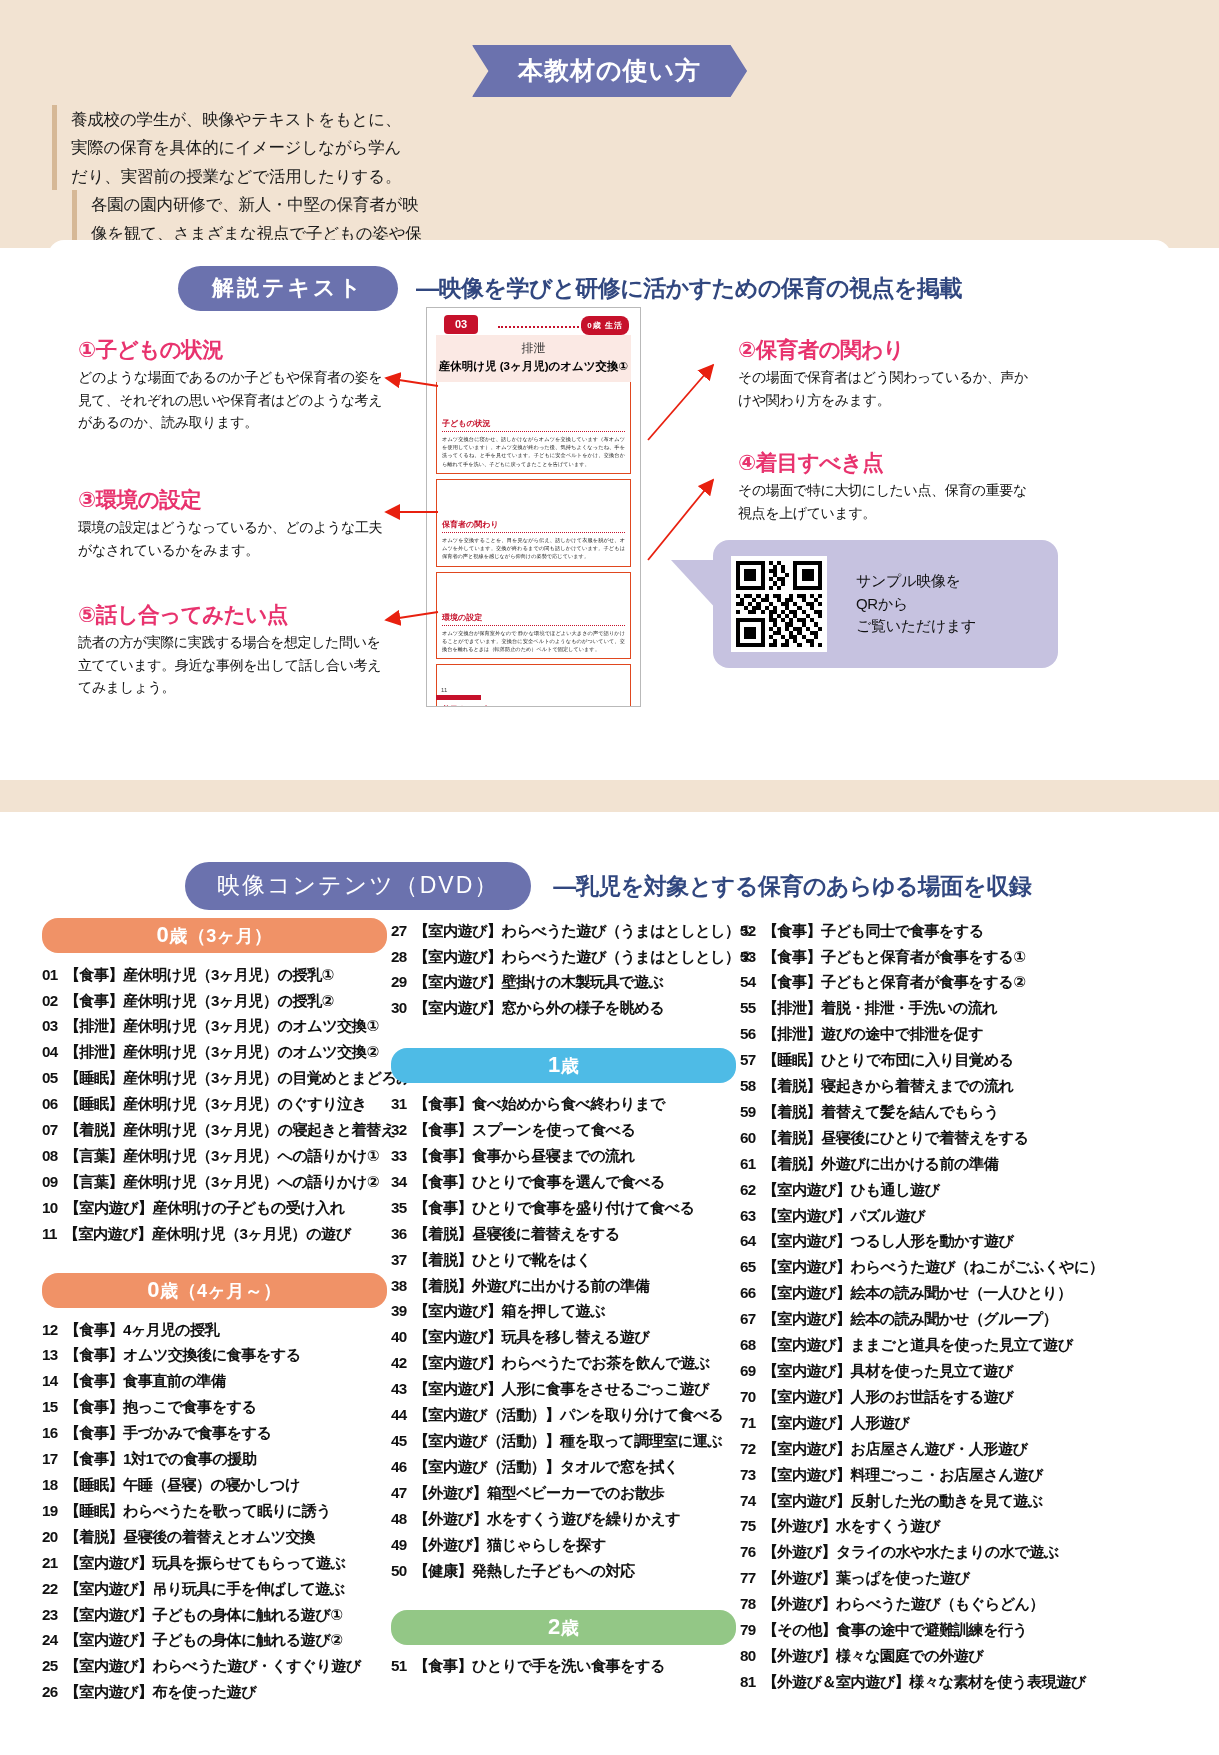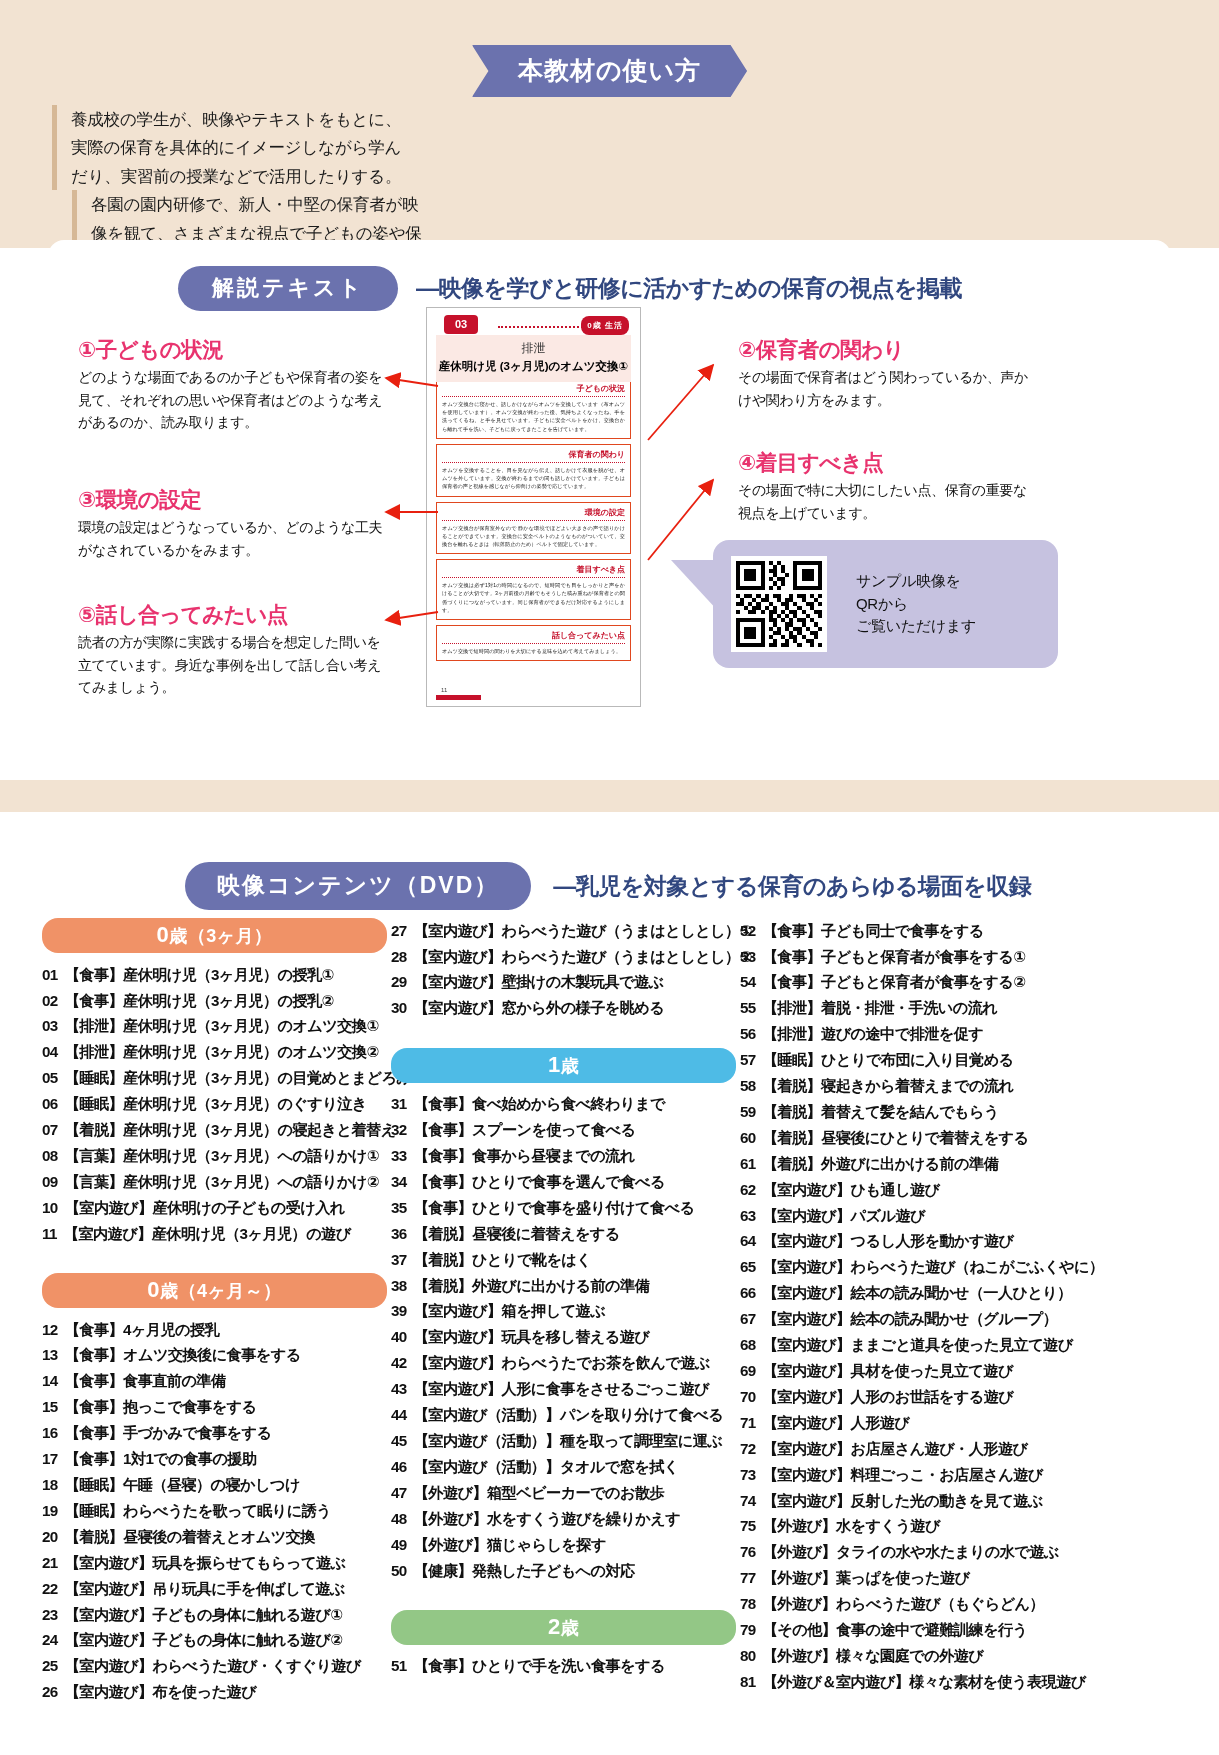--- a/index.html
+++ b/index.html
@@ -96,22 +96,22 @@
   .thumb-titlebg {
     position: absolute; left: 0; right: 0; top: 20px;
     background: #fbe9e4; padding: 5px 0 8px; text-align: center;
   }
   .thumb-kicker { font-size: 12px; color: #333; }
   .thumb-title { font-size: 11.5px; font-weight: bold; color: #000; margin-top: 2px; }
   .thumb-box {
     border: 1.5px solid #e0481f; margin-top: 5px; padding: 4px 5px 5px;
   }
   .thumb-box h4 {
-    font-size: 8px; color: #c6112b; text-align: right; font-weight: bold;
-    border-bottom: 1px dotted #c6112b; padding-bottom: 2px; margin-bottom: 3px;
+    font-size: 8px; color: #c6112b; text-align: left; font-weight: bold;
+    border-bottom: 1px dotted #c6112b; padding-bottom: 2px; margin-bottom: 3px; margin-top: 35px;
   }
   .thumb-box p { font-size: 5.2px; line-height: 1.58; color: #222; text-align: justify; }
   .thumb-foot {
     position: absolute; left: 9px; bottom: 6px;
     width: 45px; height: 5px; background: #c6112b;
   }
   .thumb-foot-num {
     position: absolute; left: 14px; bottom: 13px; font-size: 6px; color: #444;
   }
 
@@ -138,21 +138,21 @@
   
   .divider-band {
     position: absolute; left: 0; top: 780px; width: 1219px; height: 32px;
     background: #f2e3d2;
   }
   .dvd-head {
     position: absolute; top: 862px; left: 185px;
     display: flex; align-items: center; gap: 22px;
   }
   .pill-dvd {
-    background: #6b72ae; color: #fff; font-size: 23px; font-weight: bold;
+    background: #6b72ae; color: #fff; font-size: 23px; font-weight: normal;
     letter-spacing: 2px; padding: 8px 32px 9px; border-radius: 28px;
   }
   .dvd-sub { color: #31477f; font-size: 23px; font-weight: bold; letter-spacing: -0.5px; }
 
   .lists {
     position: absolute; left: 42px; top: 918px;
     width: 1140px; display: flex; gap: 0;
   }
   .list-col { width: 345px; }
   .list-col + .list-col { margin-left: 4px; }

